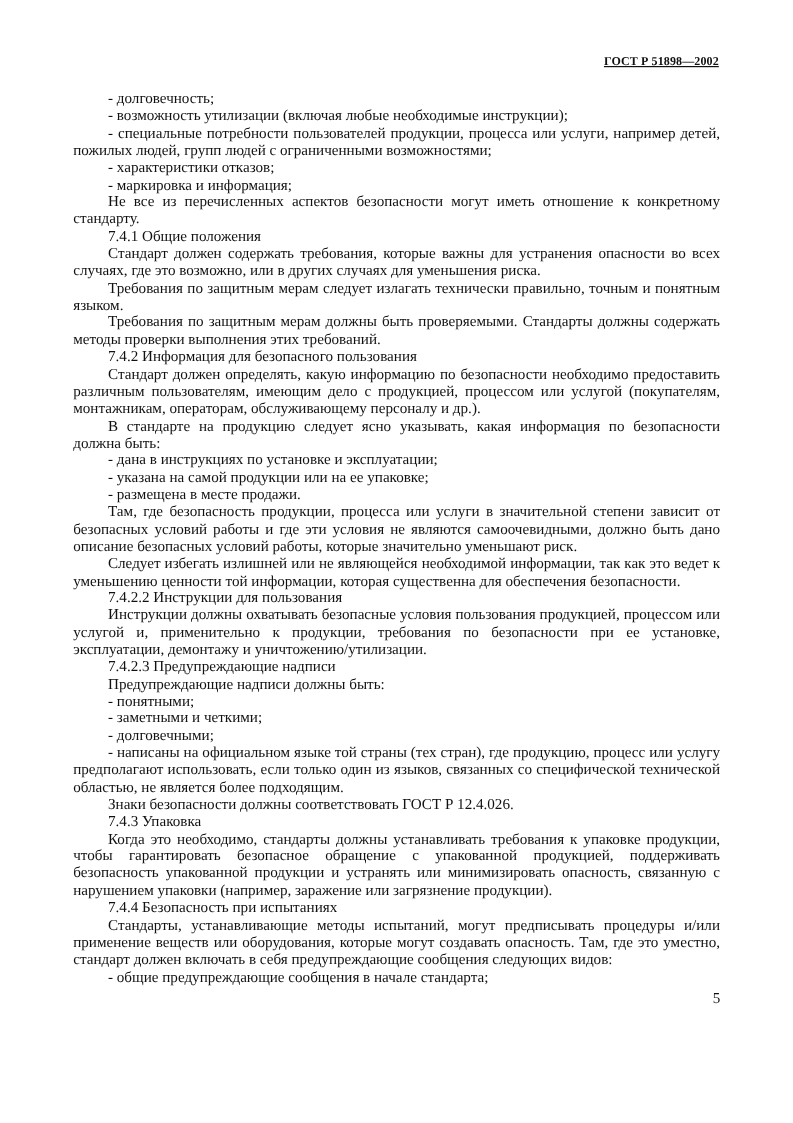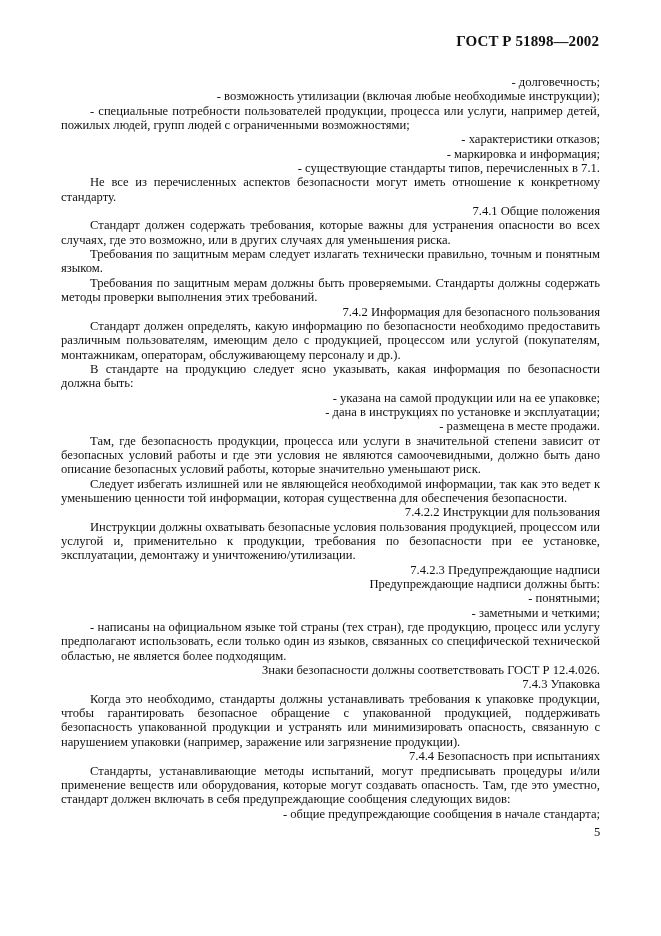--- a/index.html
+++ b/index.html
@@ -1,58 +1,58 @@
 <!DOCTYPE html>
 <html><head>
 <meta charset="utf-8">
 <style>
   html, body { margin: 0; padding: 0; background: #ffffff; }
   body { width: 661px; height: 936px; position: relative; overflow: hidden;
          font-family: "Liberation Serif", "DejaVu Serif", serif; color: #111; }
-  .header { position: absolute; top: 33px; right: 62px; font-weight: bold;
-            font-size: 15px; letter-spacing: 0.1px; }
+  .header { position: absolute; top: 46px; right: 62px; font-weight: bold;
+            font-size: 10px; letter-spacing: 0.1px; text-decoration: underline; }
   .content { position: absolute; top: 75px; left: 61px; width: 539px;
              font-size: 12.6px; line-height: 14.35px; }
   .content p { margin: 0; text-align: justify; text-indent: 29px; }
   .content p.last-left { text-align-last: left; }
   .content p.bold { font-weight: bold; }
-  .content p.hd { text-align: right; }
+  .content p.hd { text-align: left; }
   .pagenum { position: absolute; top: 825px; left: 594px; font-size: 12.6px; }
 </style>
 </head>
 <body>
 
 <div class="header">ГОСТ Р 51898—2002</div>
 
 <div class="content" id="content">
     <p class="hd">- долговечность;</p>
     <p class="hd">- возможность утилизации (включая любые необходимые инструкции);</p>
     <p class="last-left">- специальные потребности пользователей продукции, процесса или услуги, например детей, пожилых людей, групп людей с ограниченными возможностями;</p>
     <p class="hd">- характеристики отказов;</p>
     <p class="hd">- маркировка и информация;</p>
-    <p class="hd">- существующие стандарты типов, перечисленных в 7.1.</p>
     <p class="last-left">Не все из перечисленных аспектов безопасности могут иметь отношение к конкретному стандарту.</p>
     <p class="hd">7.4.1 Общие положения</p>
     <p class="last-left">Стандарт должен содержать требования, которые важны для устранения опасности во всех случаях, где это возможно, или в других случаях для уменьшения риска.</p>
     <p class="last-left">Требования по защитным мерам следует излагать технически правильно, точным и понятным языком.</p>
     <p class="last-left">Требования по защитным мерам должны быть проверяемыми. Стандарты должны содержать методы проверки выполнения этих требований.</p>
     <p class="hd">7.4.2 Информация для безопасного пользования</p>
     <p class="last-left">Стандарт должен определять, какую информацию по безопасности необходимо предоставить различным пользователям, имеющим дело с продукцией, процессом или услугой (покупателям, монтажникам, операторам, обслуживающему персоналу и др.).</p>
     <p class="last-left">В стандарте на продукцию следует ясно указывать, какая информация по безопасности должна быть:</p>
+    <p class="hd">- дана в инструкциях по установке и эксплуатации;</p>
     <p class="hd">- указана на самой продукции или на ее упаковке;</p>
-    <p class="hd">- дана в инструкциях по установке и эксплуатации;</p>
     <p class="hd">- размещена в месте продажи.</p>
     <p class="last-left">Там, где безопасность продукции, процесса или услуги в значительной степени зависит от безопасных условий работы и где эти условия не являются самоочевидными, должно быть дано описание безопасных условий работы, которые значительно уменьшают риск.</p>
     <p class="last-left">Следует избегать излишней или не являющейся необходимой информации, так как это ведет к уменьшению ценности той информации, которая существенна для обеспечения безопасности.</p>
     <p class="hd">7.4.2.2 Инструкции для пользования</p>
     <p class="last-left">Инструкции должны охватывать безопасные условия пользования продукцией, процессом или услугой и, применительно к продукции, требования по безопасности при ее установке, эксплуатации, демонтажу и уничтожению/утилизации.</p>
     <p class="hd">7.4.2.3 Предупреждающие надписи</p>
     <p class="hd">Предупреждающие надписи должны быть:</p>
     <p class="hd">- понятными;</p>
     <p class="hd">- заметными и четкими;</p>
+    <p class="hd">- долговечными;</p>
     <p class="last-left">- написаны на официальном языке той страны (тех стран), где продукцию, процесс или услугу предполагают использовать, если только один из языков, связанных со специфической технической областью, не является более подходящим.</p>
     <p class="hd">Знаки безопасности должны соответствовать ГОСТ Р 12.4.026.</p>
     <p class="hd">7.4.3 Упаковка</p>
     <p class="last-left">Когда это необходимо, стандарты должны устанавливать требования к упаковке продукции, чтобы гарантировать безопасное обращение с упакованной продукцией, поддерживать безопасность упакованной продукции и устранять или минимизировать опасность, связанную с нарушением упаковки (например, заражение или загрязнение продукции).</p>
     <p class="hd">7.4.4 Безопасность при испытаниях</p>
     <p class="last-left">Стандарты, устанавливающие методы испытаний, могут предписывать процедуры и/или применение веществ или оборудования, которые могут создавать опасность. Там, где это уместно, стандарт должен включать в себя предупреждающие сообщения следующих видов:</p>
     <p class="hd">- общие предупреждающие сообщения в начале стандарта;</p>
   </div>
 
 <div class="pagenum">5</div>

